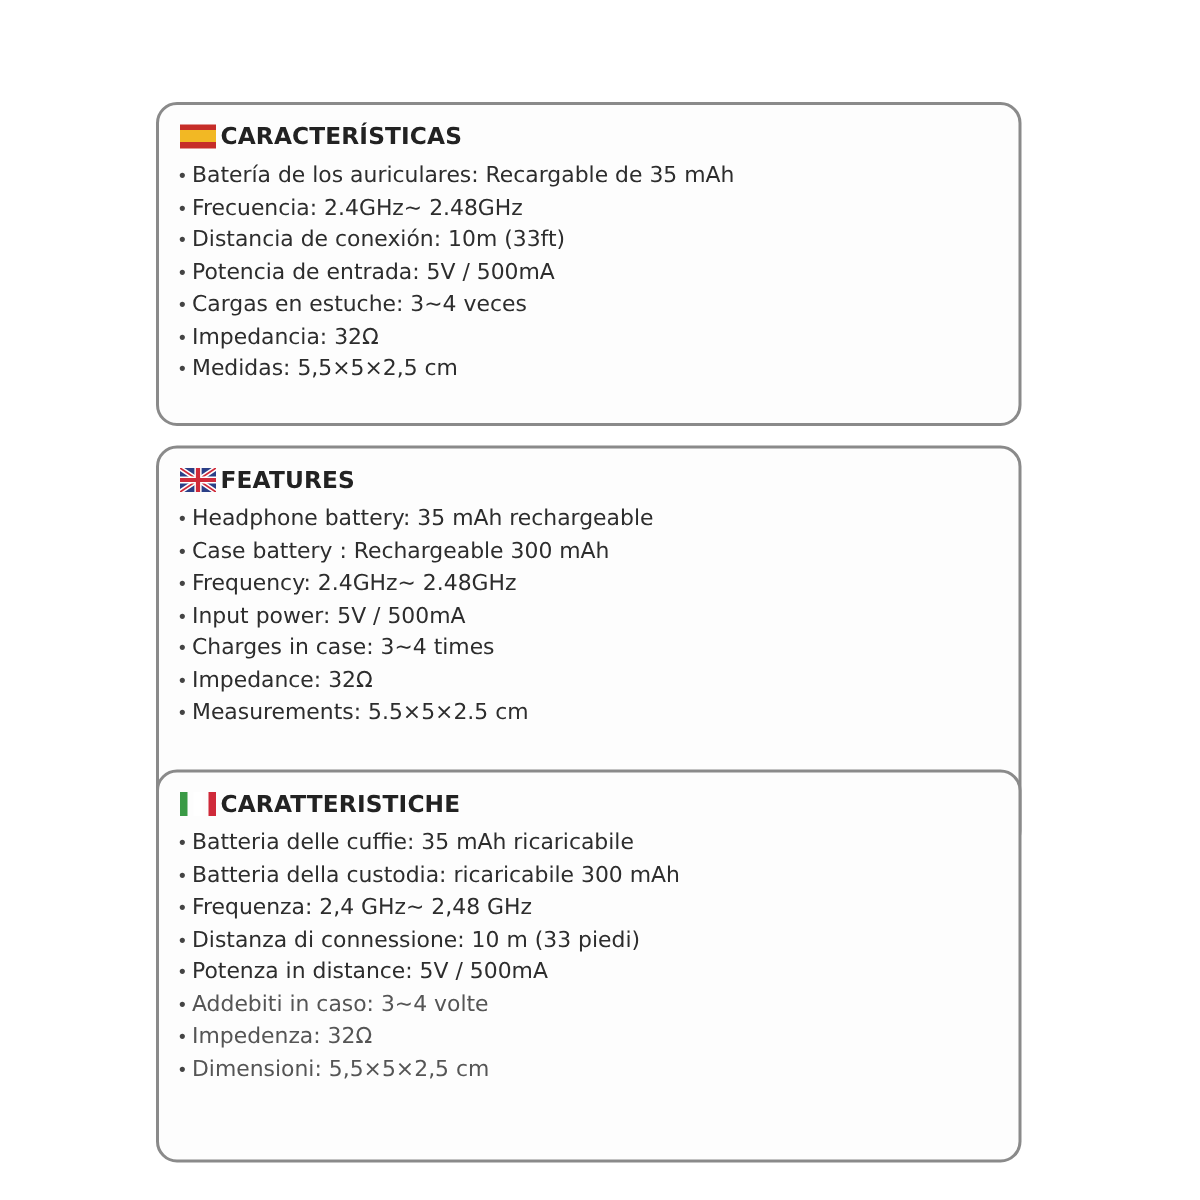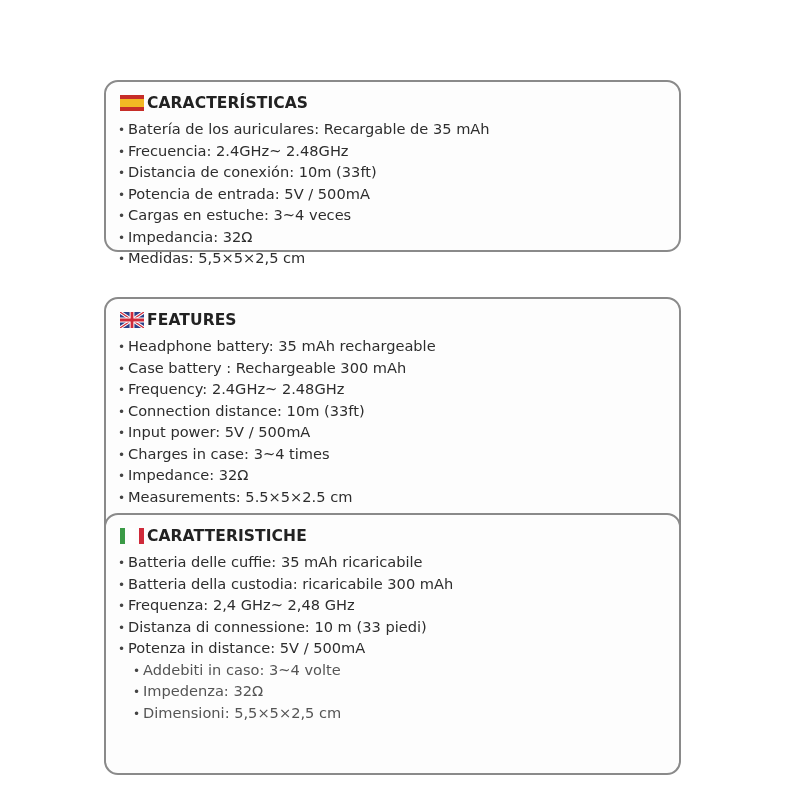--- a/index.html
+++ b/index.html
@@ -1,33 +1,33 @@
 <!DOCTYPE html>
 <html><head>
   <meta charset="utf-8">
   <style>
     html, body { margin:0; padding:0; }
     body { width:800px; height:800px; background:#ffffff; position:relative; overflow:hidden;
            font-family:"DejaVu Sans", "Liberation Sans", sans-serif; color:#2a2a2a; }
     .box { position:absolute; left:104px; width:577px; border:2px solid #8a8a8a; border-radius:14px;
            background:#fdfdfd; box-sizing:border-box; }
-    .box1 { top:80px; height:172px; }
+    .box1 { top:68px; height:216px; }
     .box2 { top:297px; height:271px; }
     .box3 { top:513px; height:262px; }
     .title { position:absolute; left:14px; top:10px; height:22px; display:flex; align-items:center;
              font-size:15.5px; font-weight:bold; color:#222; letter-spacing:0.1px; }
     .flag { display:inline-block; width:24px; height:16px; margin-right:3px; position:relative; overflow:hidden; }
     .flag-es { background:linear-gradient(#c62d28 0 25%, #f2b824 25% 75%, #c62d28 75% 100%); }
     .flag-uk { background:#2b3f87; }
     .flag-it { display:flex; width:24px; gap:4px; background:transparent; }
     .flag-it span { flex:1; }
     ul { list-style:none; margin:0; padding:0; position:absolute; left:12px; top:34px; }
     li { font-size:14.6px; line-height:26px; height:21.5px; white-space:nowrap; color:#2d2d2d; }
     li .bullet { display:inline-block; width:10px; font-size:12px; color:#444; }
-    .box3 li:nth-child(n+6) { color:#555;margin-left:15px; }
+    .box3 li:nth-child(n+6) { color:#555; }
   </style>
 </head>
 <body>
 
 <div class="box box1">
   <div class="title">
     <span class="flag flag-es"></span>
     <span>CARACTERÍSTICAS</span>
   </div>
   <ul>
@@ -51,21 +51,20 @@
         <path d="M30,0 V40 M0,20 H60" stroke="#fff" stroke-width="12"></path>
         <path d="M30,0 V40 M0,20 H60" stroke="#cf2a3a" stroke-width="7"></path>
       </svg>
     </span>
     <span>FEATURES</span>
   </div>
   <ul>
     <li><span class="bullet">•</span><span>Headphone battery: 35 mAh rechargeable</span></li>
     <li><span class="bullet">•</span><span>Case battery : Rechargeable 300 mAh</span></li>
     <li><span class="bullet">•</span><span>Frequency: 2.4GHz~ 2.48GHz</span></li>
-    <li><span class="bullet">•</span><span>Connection distance: 10m (33ft)</span></li>
     <li><span class="bullet">•</span><span>Input power: 5V / 500mA</span></li>
     <li><span class="bullet">•</span><span>Charges in case: 3~4 times</span></li>
     <li><span class="bullet">•</span><span>Impedance: 32Ω</span></li>
     <li><span class="bullet">•</span><span>Measurements: 5.5×5×2.5 cm</span></li>
   </ul>
 </div>
 
 <div class="box box3">
   <div class="title">
     <span class="flag flag-it">

